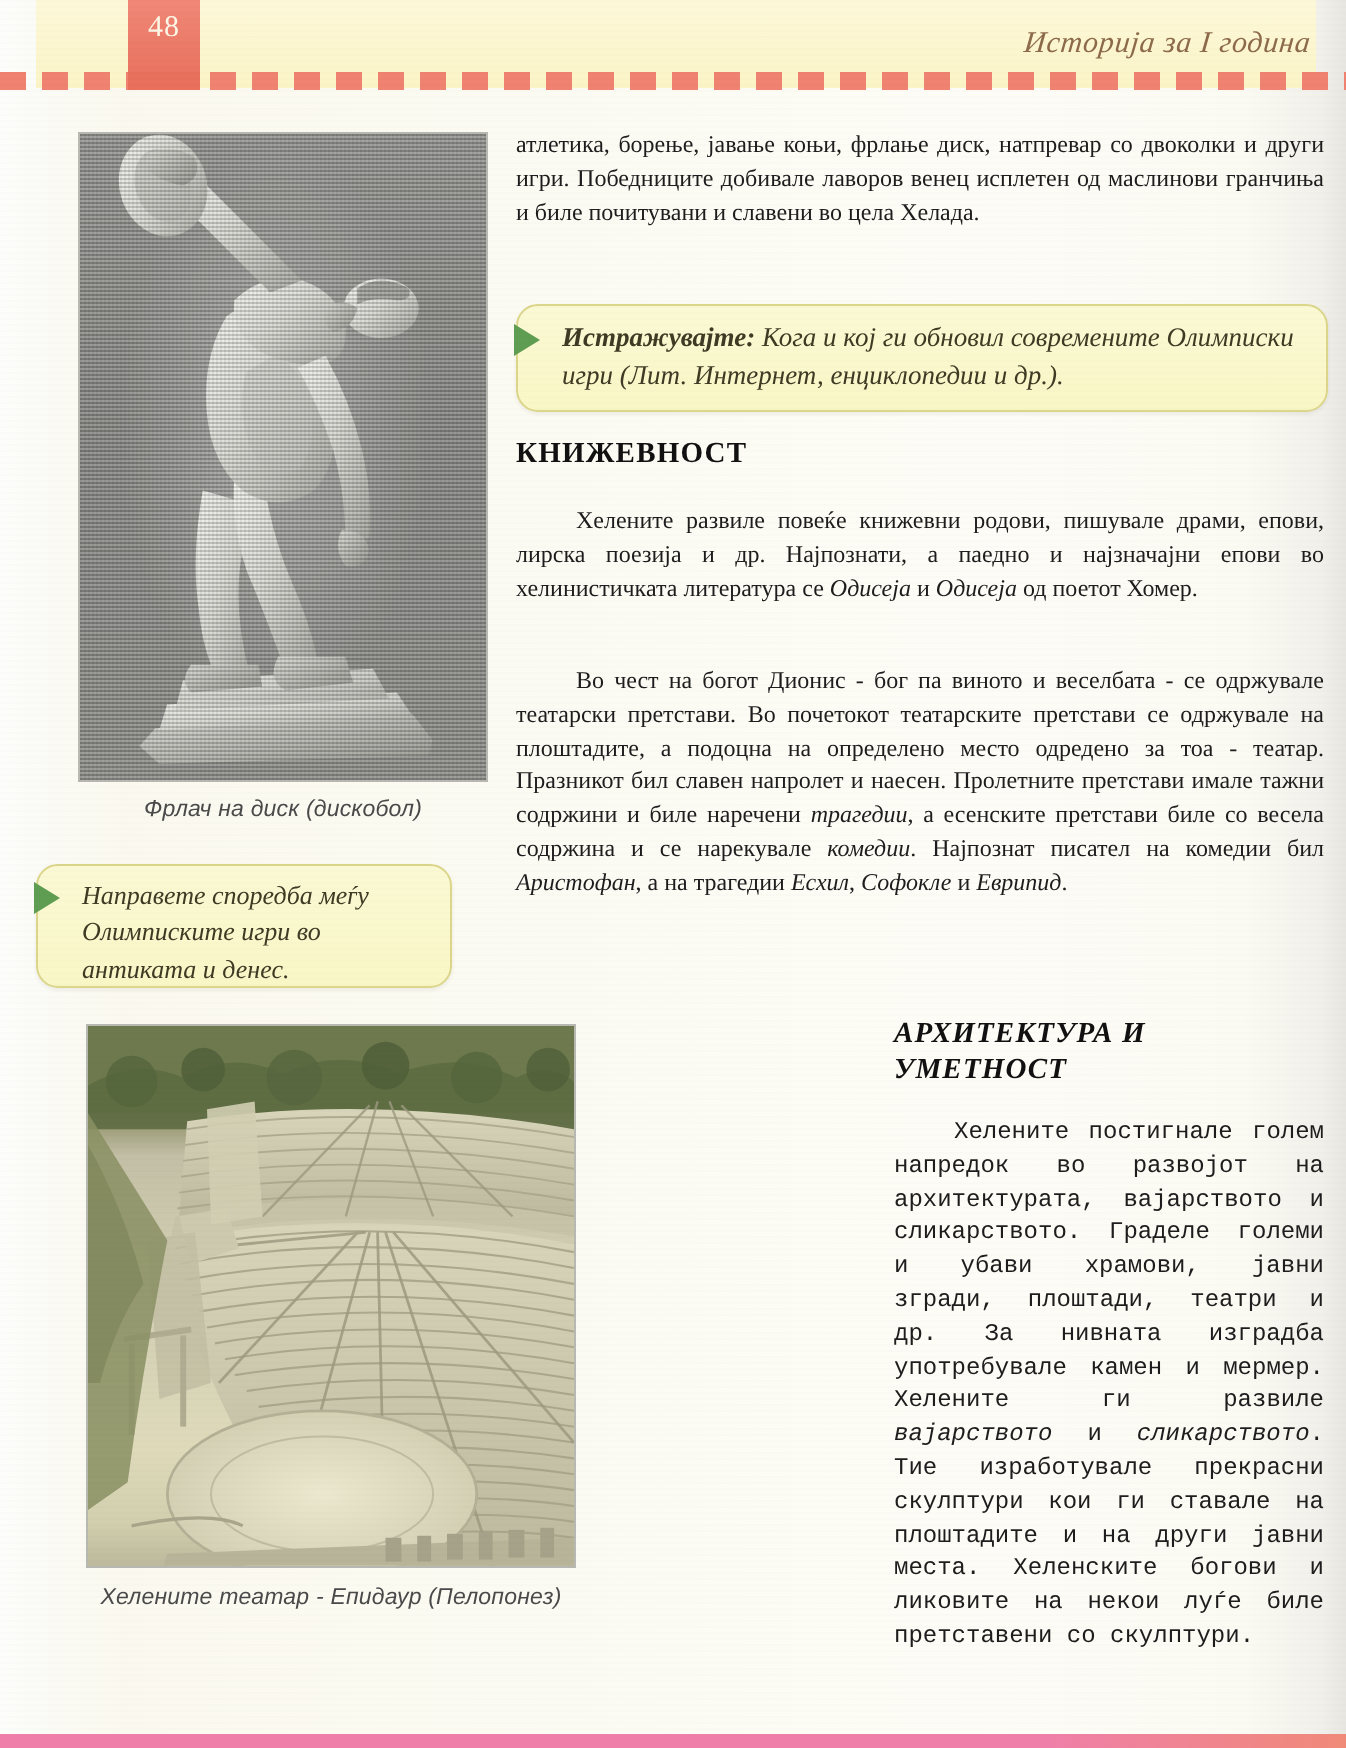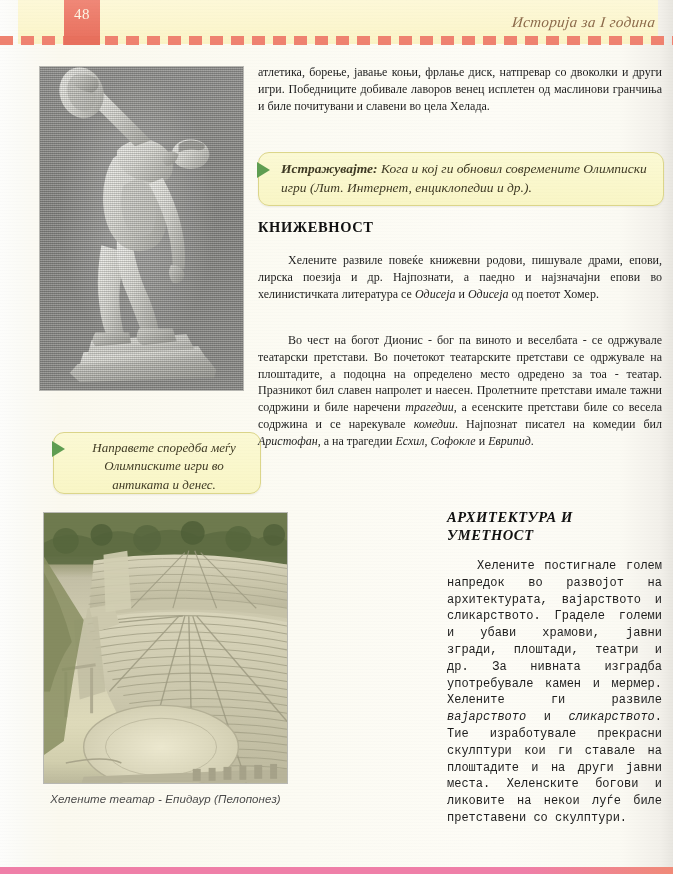--- a/index.html
+++ b/index.html
@@ -159,22 +159,22 @@
   .callout-text {
     font-family: "Liberation Serif", "DejaVu Serif", serif;
     font-style: italic;
     font-size: 13px;
     line-height: 1.42;
     color: #3f3a24;
   }
   .callout-text b { font-weight: bold; font-style: italic; }
 
   #callout-left {
-    left: 53px; top: 432px;
-    width: 206px; height: 60px; text-align: center;
+    left: 18px; top: 432px;
+    width: 206px; height: 60px;
   }
   #callout-left .callout-arrow { left: -2px; top: 8px; }
   #callout-left .callout-text {
     position: absolute;
     left: 22px; top: 6px; right: 8px;
   }
 
   #callout-research {
     left: 258px; top: 152px;
     width: 404px; height: 52px;
@@ -308,20 +308,21 @@
           <path d="M34 10 Q46 4 58 12 Q62 22 52 26 Q40 24 34 18 Z" fill="url(#marbleDark)"></path>
 
           <path d="M124 112 Q136 134 142 158 Q148 182 146 204 L134 206 Q134 182 128 160 Q120 136 110 118 Z" fill="url(#marble)"></path>
 
           <path d="M132 200 Q144 200 146 210 Q144 220 134 218 Q128 210 132 200 Z" fill="url(#marbleDark)"></path>
         </svg>
       </div>
       <div id="discus-halftone"></div>
     </div>
   </div>
+  <div class="figure-caption" id="discus-caption">Фрлач на диск (дискобол)</div>
 
   <div class="callout" id="callout-left">
     <div class="callout-arrow"></div>
     <div class="callout-text">Направете споредба меѓу Олимписките игри во антиката и денес.</div>
   </div>
 
   <div id="theater-figure">
     <div class="photo-frame">
       <div id="theater-photo">
         <svg class="theater-svg" viewBox="0 0 245 272" preserveAspectRatio="none">

